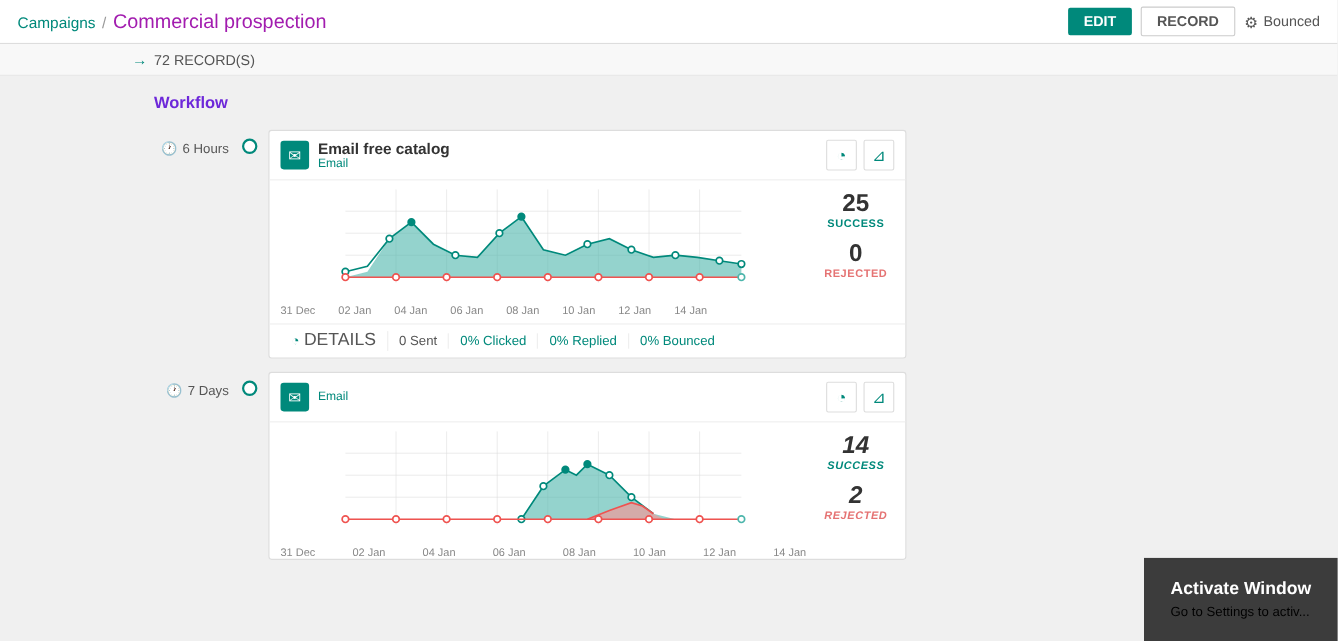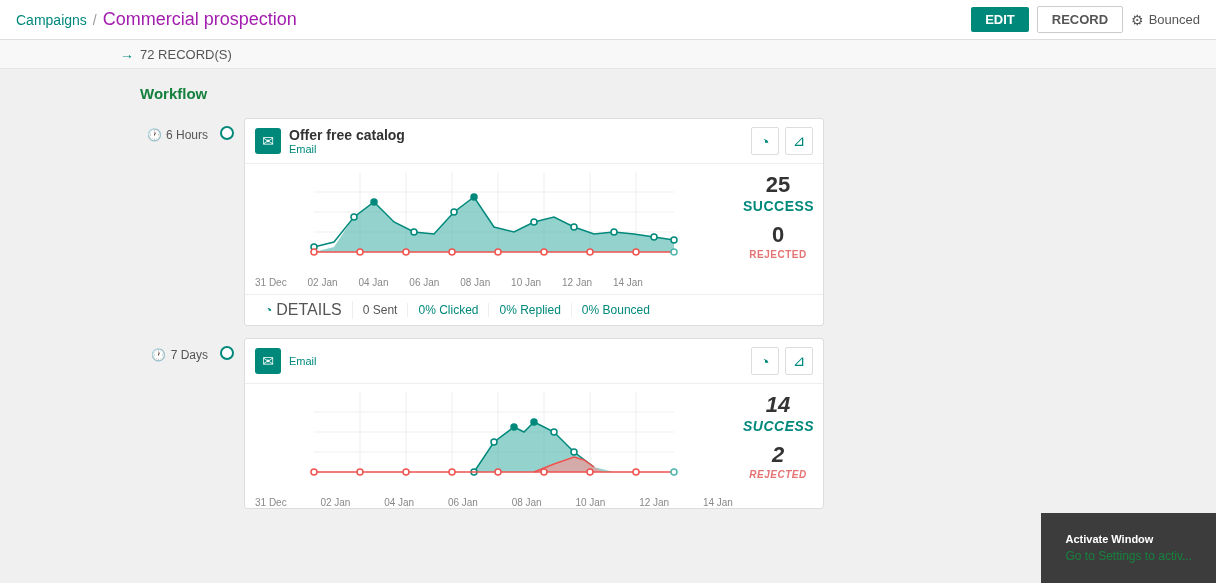--- a/index.html
+++ b/index.html
@@ -85,21 +85,21 @@
 
     .workflow-area {
       flex: 1;
       padding: 16px 20px;
       background: #f0f0f0;
     }
 
     .workflow-title {
       font-size: 15px;
       font-weight: 600;
-      color: #15803d;
+      color: #6d28d9;
       margin-bottom: 16px;
       margin-left: 10px;
     }
 
     .workflow-step {
       display: flex;
       align-items: flex-start;
       margin-bottom: 12px;
       position: relative;
     }
@@ -188,21 +188,21 @@
       border-radius: 2px;
       background: #fff;
     }
 
     .stat-number {
       font-size: 22px;
       font-weight: 600;
       color: #333;
       line-height: 1.2;
     }
-    .stat-label-success { font-size: 14px; color: #00897b; font-weight: 600; letter-spacing: 0.5px; }
+    .stat-label-success { font-size: 10px; color: #00897b; font-weight: 600; letter-spacing: 0.5px; }
     .stat-label-rejected { font-size: 10px; color: #e57373; font-weight: 600; letter-spacing: 0.5px; }
     .stat-block { margin-bottom: 8px; text-align: center; }
 
     .chart-labels {
       display: flex;
       justify-content: space-between;
       font-size: 10px;
       color: #888;
       padding: 2px 0 6px 0;
       width: calc(100% - 90px);
@@ -233,22 +233,22 @@
     .activate-overlay {
       position: fixed;
       bottom: 0;
       right: 0;
       background: rgba(0,0,0,0.75);
       color: #fff;
       padding: 20px 24px;
       font-size: 13px;
       max-width: 220px;
     }
-    .activate-title { font-size: 11px; font-weight: 600; margin-bottom: 4px; }
-    .activate-sub { font-size: 12px; color: #15803d; }
+    .activate-title { font-size: 16px; font-weight: 600; margin-bottom: 4px; }
+    .activate-sub { font-size: 12px; color: #000000; }
   </style>
 </head>
 <body>
 
 <div class="top-bar">
   <div class="breadcrumb">
     <span class="breadcrumb-link">Campaigns</span>
     <span class="breadcrumb-sep">/</span>
     <span class="breadcrumb-current">Commercial prospection</span>
   </div>
@@ -274,21 +274,21 @@
     <div class="workflow-step">
       <div class="step-timer">
         <span class="timer-icon">🕐</span>
         <span>6 Hours</span>
       </div>
       <div class="step-dot"></div>
       <div class="step-card">
         <div class="step-card-header">
           <div class="email-icon-box">✉</div>
           <div class="step-title-block">
-            <div class="step-title">Offer free catalog</div>
+            <div class="step-title">Email free catalog</div>
             <div class="step-subtitle">Email</div>
           </div>
           <div class="step-card-icons">
             <div class="icon-btn">◔</div>
             <div class="icon-btn">⊿</div>
           </div>
         </div>
 
         <div style="display:flex; padding: 8px 10px 0 10px; position:relative;">
           <div style="flex:1; position:relative;">

